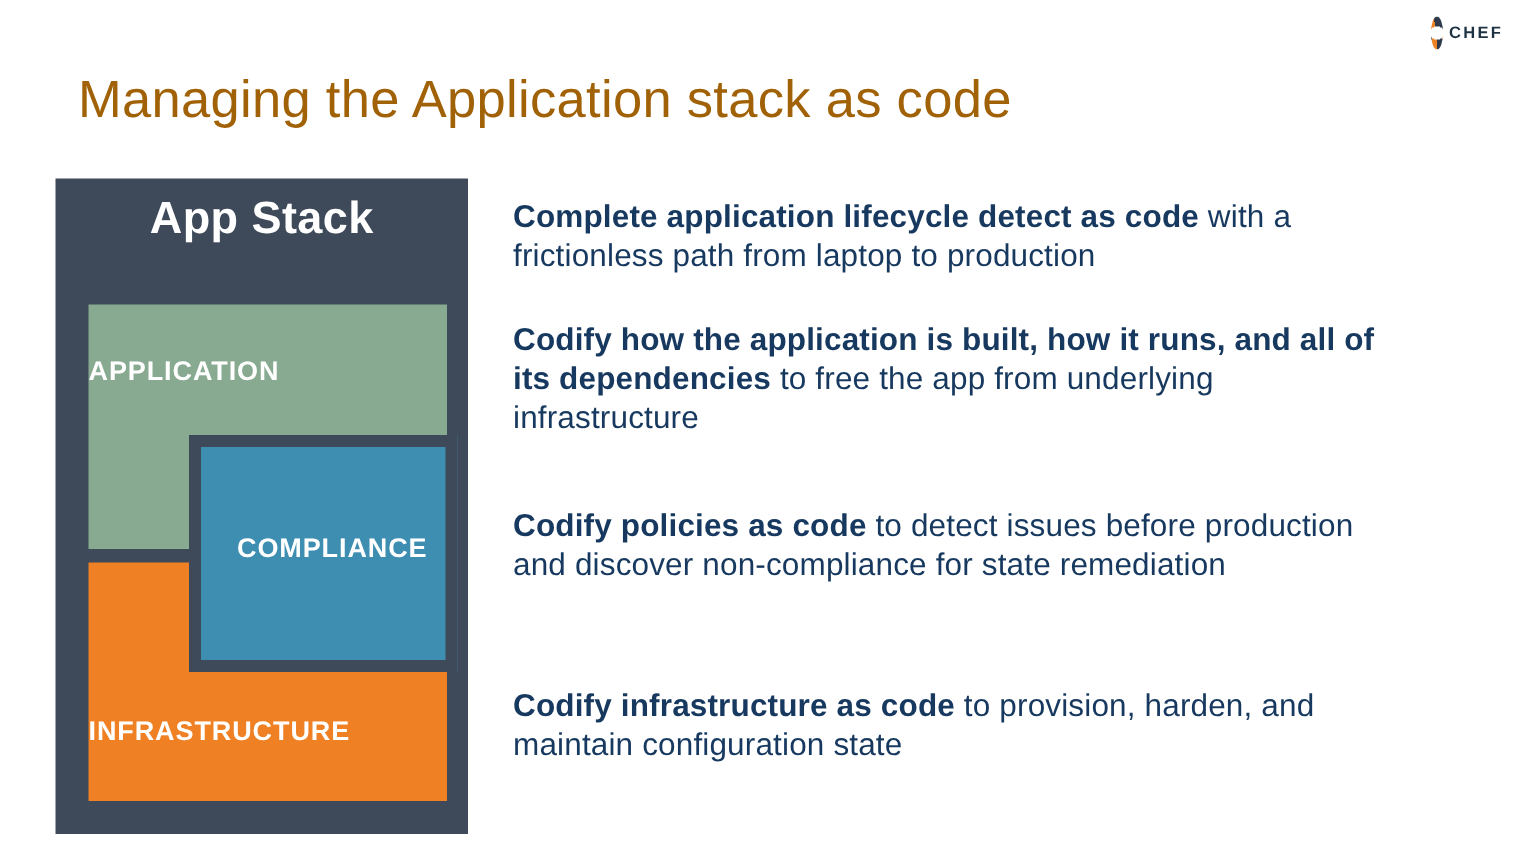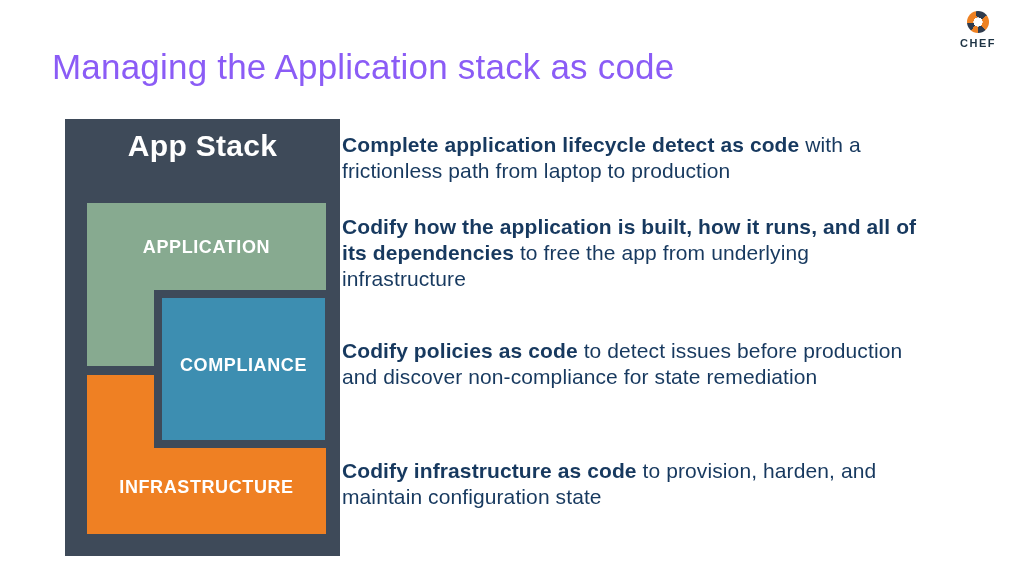--- a/index.html
+++ b/index.html
@@ -4,56 +4,56 @@
 <style>
   * { margin:0; padding:0; box-sizing:border-box; }
   html,body { width:1024px; height:576px; }
   body { font-family:"Liberation Sans", sans-serif; background:#ffffff; overflow:hidden; }
   .slide { position:relative; width:1024px; height:576px; background:#ffffff; overflow:hidden; }
 
   
   .title {
     position:absolute; left:52px; top:44px;
     font-size:35px; font-weight:400; letter-spacing:0.2px;
-    color:#8b5cf6; line-height:46px; white-space:nowrap;
+    color:#a16207; line-height:46px; white-space:nowrap;
   }
 
   
   .logo { position:absolute; top:11px; right:22px; width:48px;
-          display:flex; flex-direction:column; align-items:center; gap:4px; }
+          display:flex; flex-direction:row; align-items:center; gap:4px; }
   .logo-mark {
     width:22px; height:22px; border-radius:50%;
     background:
       radial-gradient(circle at 50% 50%, #ffffff 0 4.5px, rgba(0,0,0,0) 4.6px),
       conic-gradient(from 15deg,
         #2f3b4d 0 38deg, #ee8122 38deg 120deg, #2f3b4d 120deg 165deg,
         #ee8122 165deg 205deg, #2f3b4d 205deg 248deg, #ee8122 248deg 332deg,
         #2f3b4d 332deg 360deg);
   }
   .logo-text { font-size:11px; font-weight:700; letter-spacing:1.5px; color:#1d3344; }
 
   
-  .panel { position:absolute; left:37px; top:119px; width:275px; height:437px; background:#3e4a59;margin-left:28px; }
+  .panel { position:absolute; left:37px; top:119px; width:275px; height:437px; background:#3e4a59; }
   .panel-heading {
     position:absolute; left:0; top:10px; width:100%;
     text-align:center; color:#ffffff; font-size:30px; font-weight:700; letter-spacing:0.3px;
   }
   .layer { position:absolute; }
   .layer-label {
-    position:absolute; left:0; width:100%; text-align:center;
+    position:absolute; left:0; width:100%; text-align:left;
     color:#ffffff; font-size:18px; font-weight:700; letter-spacing:0.6px; line-height:22px;
   }
   .layer-app   { left:22px; top:84px;  width:239px; height:163px; background:#87aa90; }
   .layer-infra { left:22px; top:256px; width:239px; height:159px; background:#ef8023; }
   .layer-compliance {
     left:89px; top:171px; width:179px; height:158px;
     background:#3d8eb1; border:8px solid #3e4a59;
   }
   .layer-app .layer-label { top:33px; }
-  .layer-compliance .layer-label { top:56px; }
+  .layer-compliance .layer-label { top:56px;padding-left:24px; }
   .layer-infra .layer-label { top:101px; }
 
   
   .bullet {
     position:absolute; left:342px; width:690px;
     font-size:21px; line-height:26px; color:#17395f;
     white-space:pre-line; letter-spacing:0.1px;
   }
   .bullet .b { font-weight:700; }
   .bullet-0 { top:132px; }

